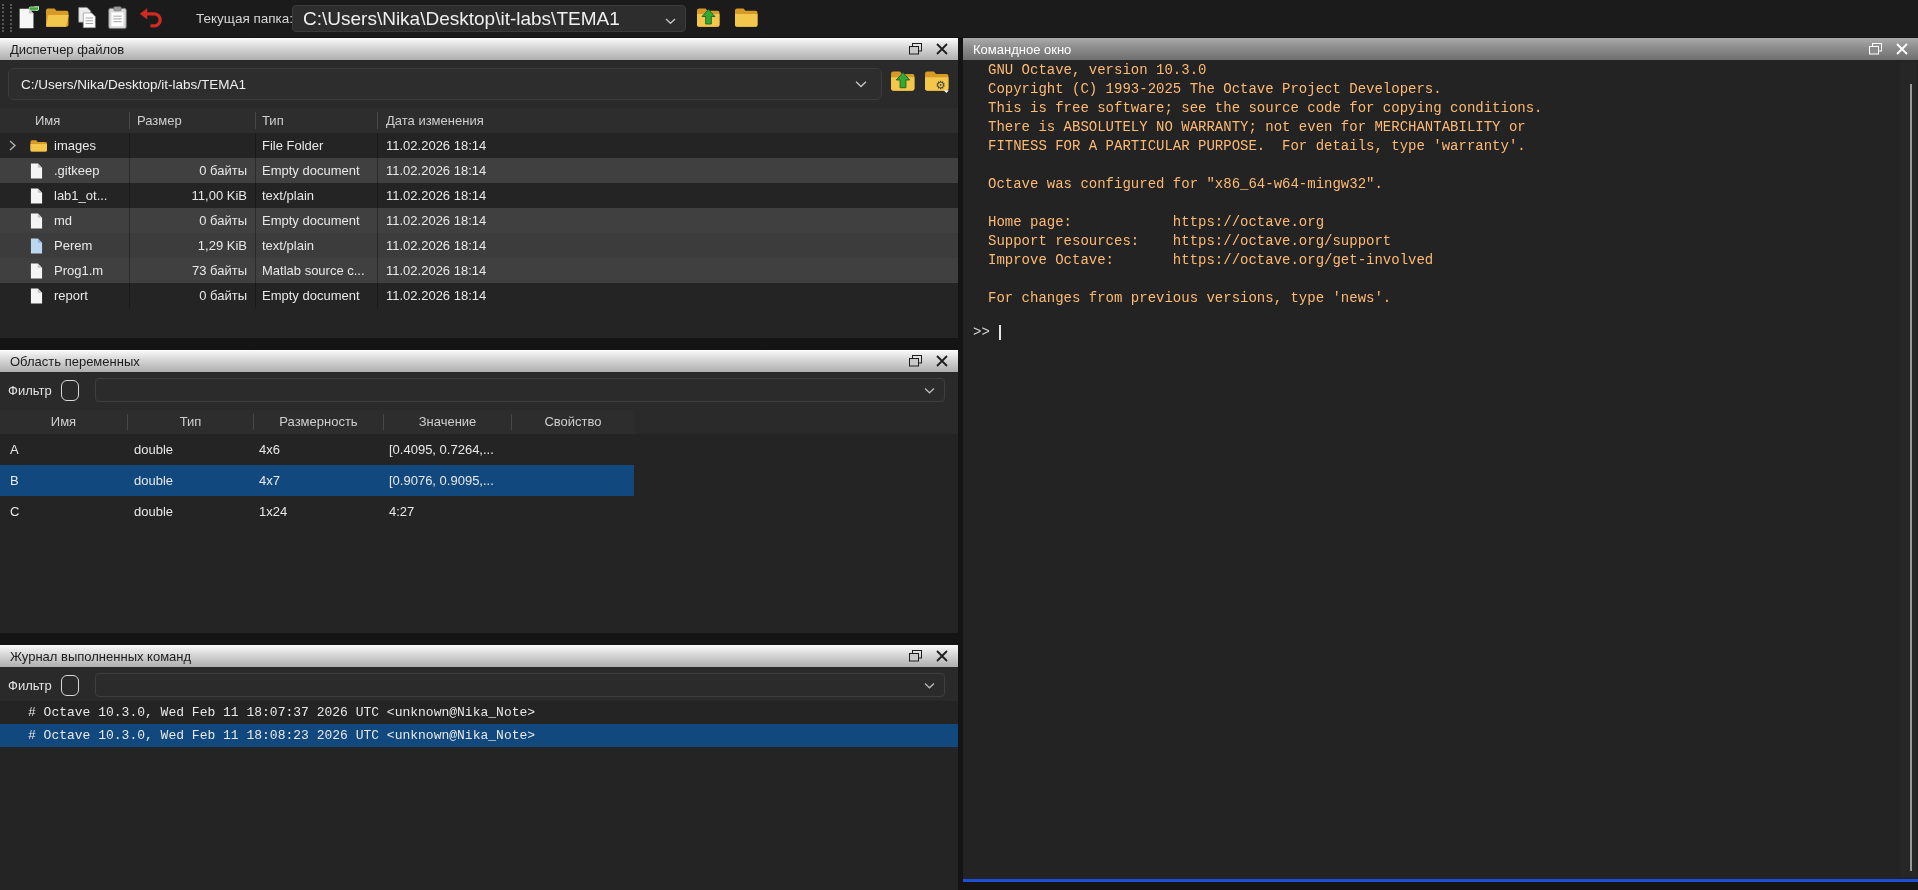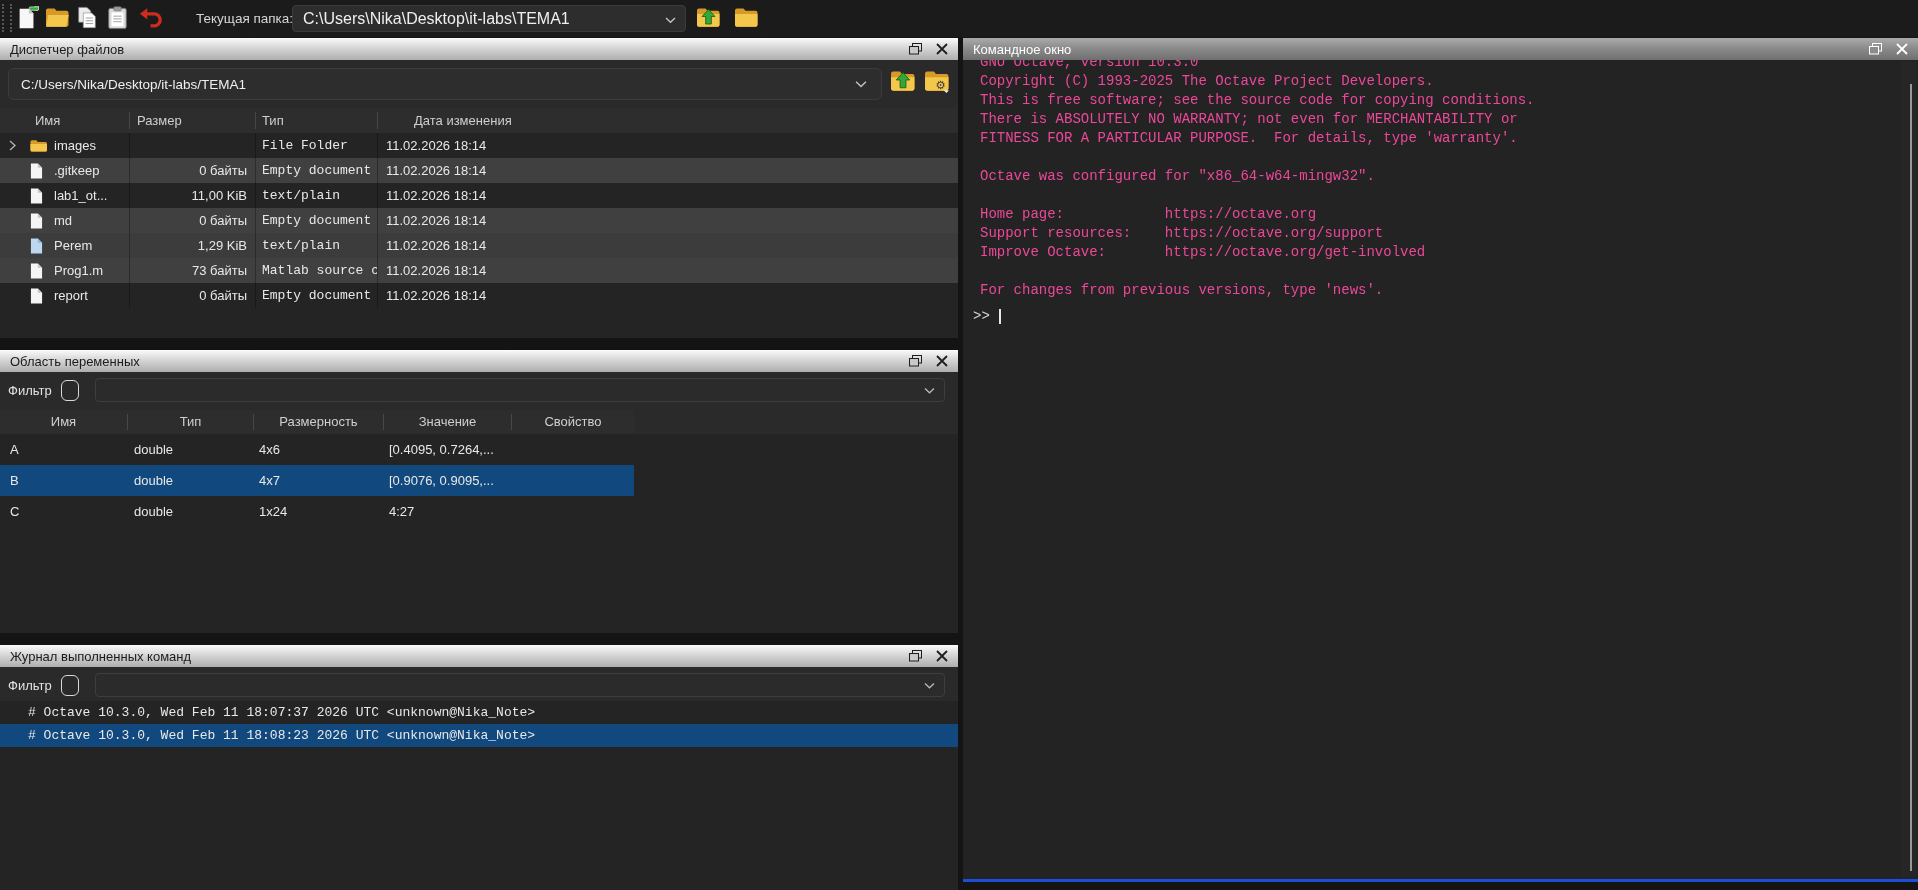--- a/index.html
+++ b/index.html
@@ -7,47 +7,47 @@
           font-family:"Liberation Sans",sans-serif;color:#e8e8e8;font-size:13px;
           -webkit-font-smoothing:antialiased;}
   
   .toolbar{position:absolute;left:0;top:0;width:1918px;height:37px;background:#1b1b1b;}
   .tb-handle{position:absolute;left:2px;top:4px;height:28px;width:6px;
              border-left:2px dotted #585858;border-right:2px dotted #585858;}
   .tbicon{position:absolute;top:5px;width:26px;height:26px;display:flex;align-items:center;justify-content:center;}
   .tb-label{position:absolute;left:176px;top:0;height:37px;display:flex;align-items:center;color:#d6d6d6;font-size:13.5px;margin-left:20px;}
   .combo{background:#2d2d2d;border:1px solid #3c3c3c;border-radius:4px;color:#efefef;
          display:flex;align-items:center;box-sizing:border-box;}
-  .tb-combo{position:absolute;left:292px;top:5px;width:394px;height:27px;padding:0 26px 0 10px;font-size:16px;}
+  .tb-combo{position:absolute;left:292px;top:5px;width:394px;height:27px;padding:0 26px 0 10px;font-size:19px;}
   .combo .chev{position:absolute;right:9px;top:50%;transform:translateY(-50%);}
   
   .panel{position:absolute;left:0;width:958px;background:#2a2a2a;}
   .titlebar{position:absolute;left:0;top:0;right:0;height:22px;
             background:linear-gradient(#fbfbfb,#d6d6d6 45%,#aeaeae);
             color:#1c1c1c;display:flex;align-items:center;padding-left:10px;box-sizing:border-box;font-size:13px;}
   .titlebar.focused{background:linear-gradient(#ababab,#8c8c8c 45%,#6f6f6f);color:#ffffff;}
   .tb-btns{position:absolute;right:10px;top:0;height:22px;display:flex;align-items:center;gap:14px;}
   .tb-btns svg{display:block;}
   
   .fm-combo{position:absolute;left:8px;top:30px;width:874px;height:32px;padding:0 30px 0 12px;border-radius:6px;font-size:13.5px;}
   .pathicon{position:absolute;top:32px;width:28px;height:28px;}
   .table-header{position:absolute;background:#2d2d2d;color:#cfcfcf;display:flex;align-items:center;}
   .fm-header{left:0;top:70px;width:958px;height:25px;border-bottom:1px solid #1c1c1c;}
   .fm-header .hc{height:17px;line-height:17px;border-right:1px solid #474747;box-sizing:border-box;}
-  .fm-header .hc:last-child{border-right:none;margin-left:28px;}
+  .fm-header .hc:last-child{border-right:none;}
   .fm-list{position:absolute;left:0;top:95px;width:958px;height:205px;background:#242424;}
   .fm-row{display:flex;height:25px;line-height:25px;}
   .fm-row.selected{background:#404040;}
   .fm-row.current{background:#3c3c3c;}
   .cell{box-sizing:border-box;white-space:nowrap;overflow:hidden;}
   .c-name{width:130px;display:flex;align-items:center;border-right:1px solid rgba(0,0,0,0.30);}
   .tree{width:30px;display:flex;align-items:center;justify-content:flex-start;padding-left:9px;box-sizing:border-box;}
   .ficon{width:17px;margin-right:7px;display:flex;align-items:center;}
   .c-size{width:126px;text-align:right;padding-right:8px;border-right:1px solid rgba(0,0,0,0.30);}
-  .c-type{width:122px;padding-left:6px;border-right:1px solid rgba(0,0,0,0.30);font-family:Liberation Mono, monospace;}
+  .c-type{width:122px;padding-left:6px;border-right:1px solid rgba(0,0,0,0.30);}
   .c-date{flex:1;padding-left:8px;}
   
   .filter-row{position:absolute;left:0;right:0;height:30px;display:flex;align-items:center;}
   .filter-label{margin-left:8px;color:#e2e2e2;}
   .checkbox{width:18px;height:21px;border:1.5px solid #d9d9d9;border-radius:6px;margin-left:9px;background:transparent;box-sizing:border-box;}
   .filter-combo{position:absolute;left:95px;width:850px;height:24px;border-radius:4px;background:#2b2b2b;border:1px solid #3e3e3e;}
   
   .ws-header{left:0;top:60px;width:634px;height:24px;}
   .ws-header .hc{text-align:center;height:16px;line-height:16px;border-right:1px solid #484848;box-sizing:border-box;}
   .ws-header .hc:last-child{border-right:none;}
@@ -61,22 +61,22 @@
   .wc5{width:122px;}
   .ws-row .cell{box-sizing:border-box;}
   
   .hist-list{position:absolute;left:0;top:56px;width:958px;bottom:0;background:#242424;
              font-family:"Liberation Mono",monospace;font-size:13px;}
   .hist-row{height:23px;line-height:23px;padding-left:28px;white-space:nowrap;}
   .hist-row.selected{background:#11497e;}
   
   .cmdwin{position:absolute;left:963px;top:38px;width:955px;height:844px;background:#232323;
           border-bottom:3px solid #1d4ed8;box-sizing:border-box;}
-  .cmd-text{margin:7px;padding:8px 20px 0 10px;font-family:"Liberation Mono",monospace;
-            font-size:14px;line-height:19px;color:#ec4899;white-space:pre;}
+  .cmd-text{margin:15px;padding:8px 20px 0 10px;font-family:"Liberation Mono",monospace;
+            font-size:14px;line-height:19px;color:#fdba74;white-space:pre;}
   .prompt-line{padding-left:10px;font-family:"Liberation Mono",monospace;font-size:14px;line-height:19px;color:#d6d6d6;display:flex;align-items:center;}
   .cursor{display:inline-block;width:2px;height:15px;background:#e6e6e6;margin-left:9px;}
   .cmd-scrollbar{position:absolute;right:2px;top:24px;bottom:2px;width:15px;background:#262626;}
   .cmd-thumb{position:absolute;left:9px;top:22px;bottom:6px;width:2px;background:#979797;}
   .gap-v{position:absolute;left:958px;top:38px;width:5px;height:852px;background:#141414;}
 </style>
 </head>
 <body>
 
 <div class="screen">

